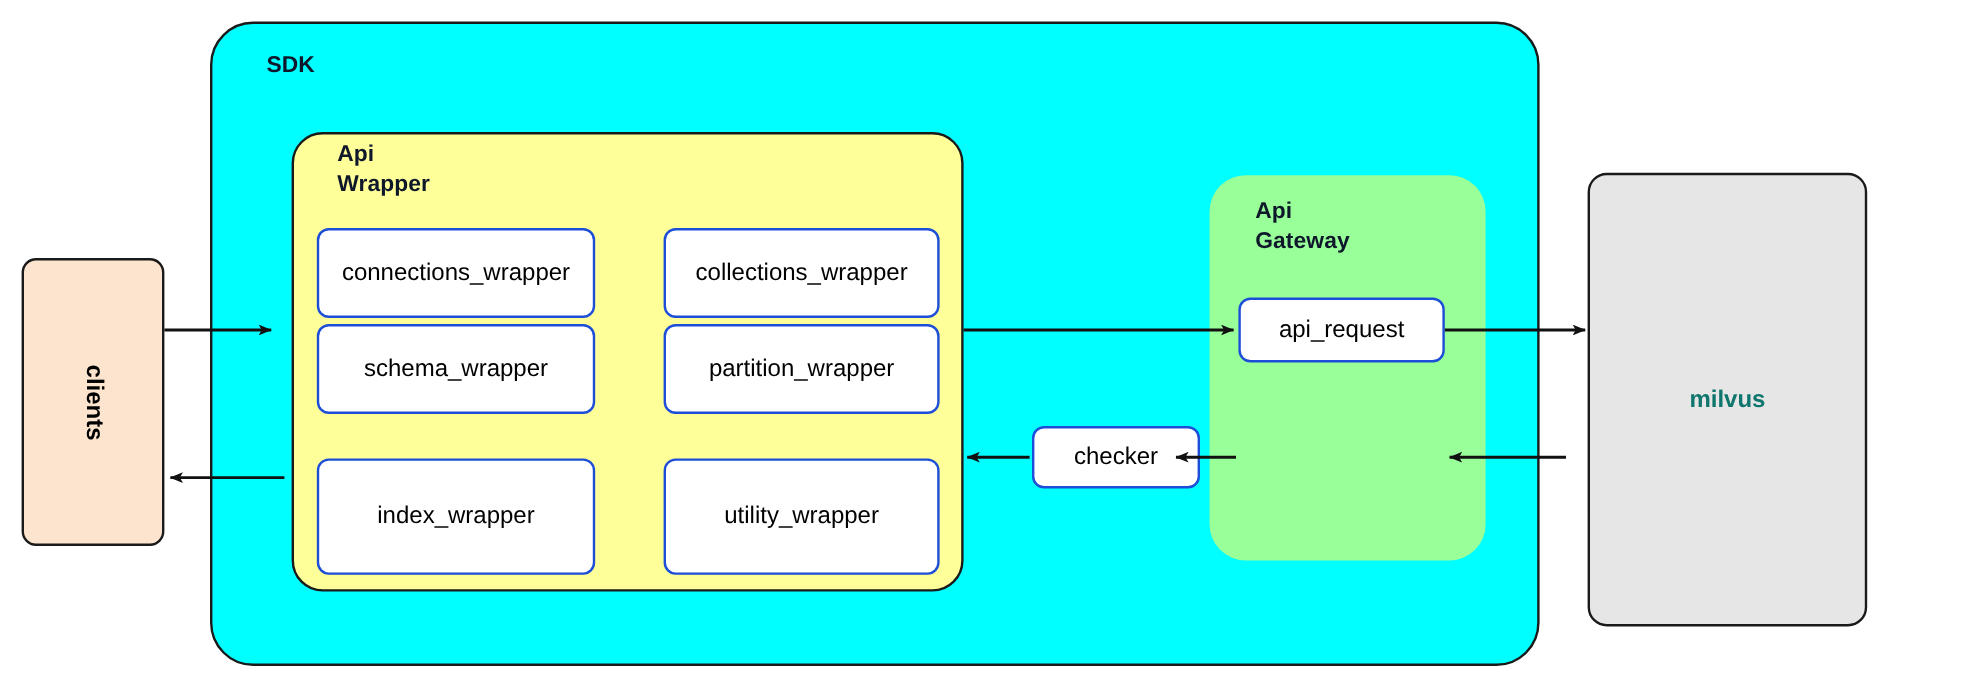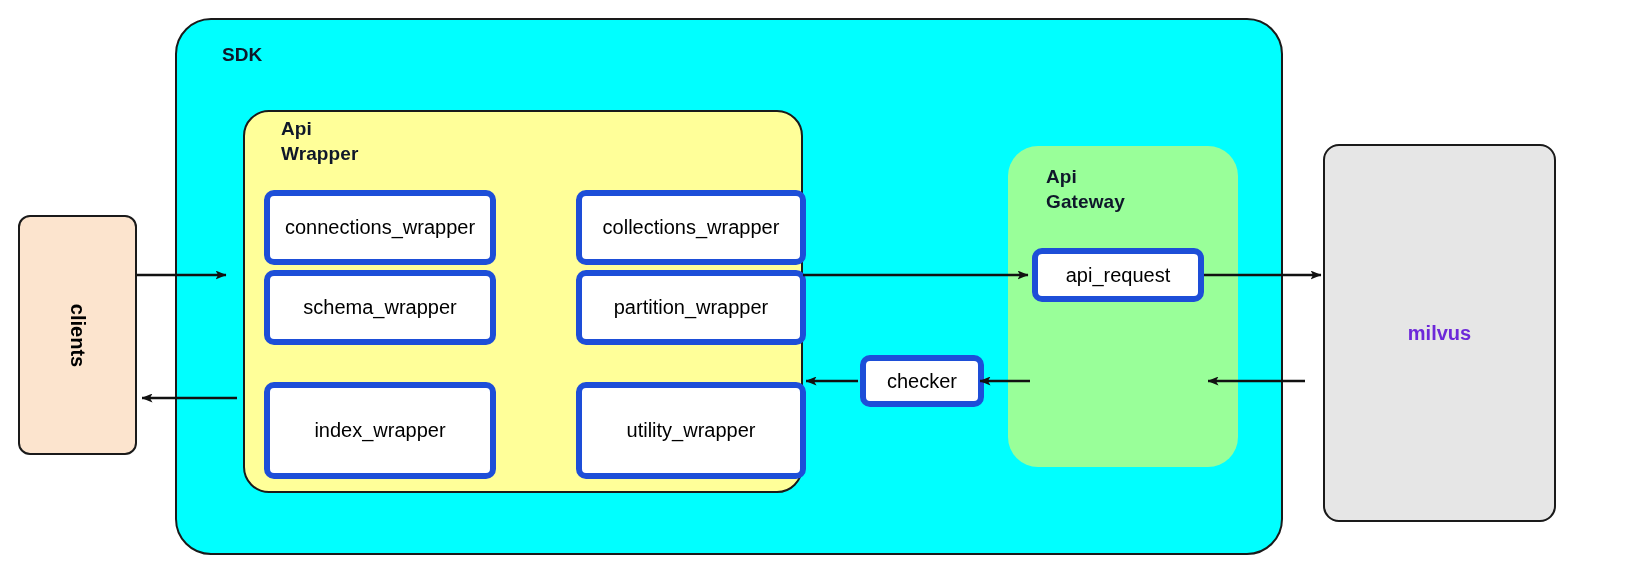--- a/index.html
+++ b/index.html
@@ -64,42 +64,42 @@
   }
   .title-sdk   { left: 222px; top: 42px; }
   .title-wrap  { left: 281px; top: 116px; }
   .title-gw    { left: 1046px; top: 164px; }
 
   
   .node {
     position: absolute;
     box-sizing: border-box;
     background: #ffffff;
-    border: 6px solid #1d4ed8;
+    border: 2px solid #1d4ed8;
     border-radius: 10px;
     display: flex;
     align-items: center;
     justify-content: center;
     font-size: 20px;
     color: #000000;
     text-align: center;
   }
   .w-col1 { left: 264px; width: 232px; }
-  .w-col2 { left: 553px; width: 230px; margin-left: 23px; }
+  .w-col2 { left: 553px; width: 230px; }
   .w-row1 { top: 190px; height: 75px; }
   .w-row2 { top: 270px; height: 75px; }
   .w-row3 { top: 382px; height: 97px; }
 
   .gw-node { left: 1032px; width: 172px; height: 54px; }
   .gw-row1 { top: 248px; }
   .gw-row2 { top: 354px; }
 
   .checker-node {
     left: 860px; top: 355px;
-    width: 124px; height: 52px;
+    width: 140px; height: 52px;
   }
 
   
   .clients-label {
     position: absolute;
     left: 18px; top: 215px;
     width: 119px; height: 240px;
     display: flex;
     align-items: center;
     justify-content: center;
@@ -114,21 +114,21 @@
   }
   .milvus-label {
     position: absolute;
     left: 1323px; top: 144px;
     width: 233px; height: 378px;
     display: flex;
     align-items: center;
     justify-content: center;
     font-weight: bold;
     font-size: 20px;
-    color: #6d28d9;
+    color: #0f766e;
     pointer-events: none;
   }
 
   
   .arrow-layer {
     position: absolute;
     left: 0; top: 0;
     width: 1634px; height: 574px;
     pointer-events: none;
   }

